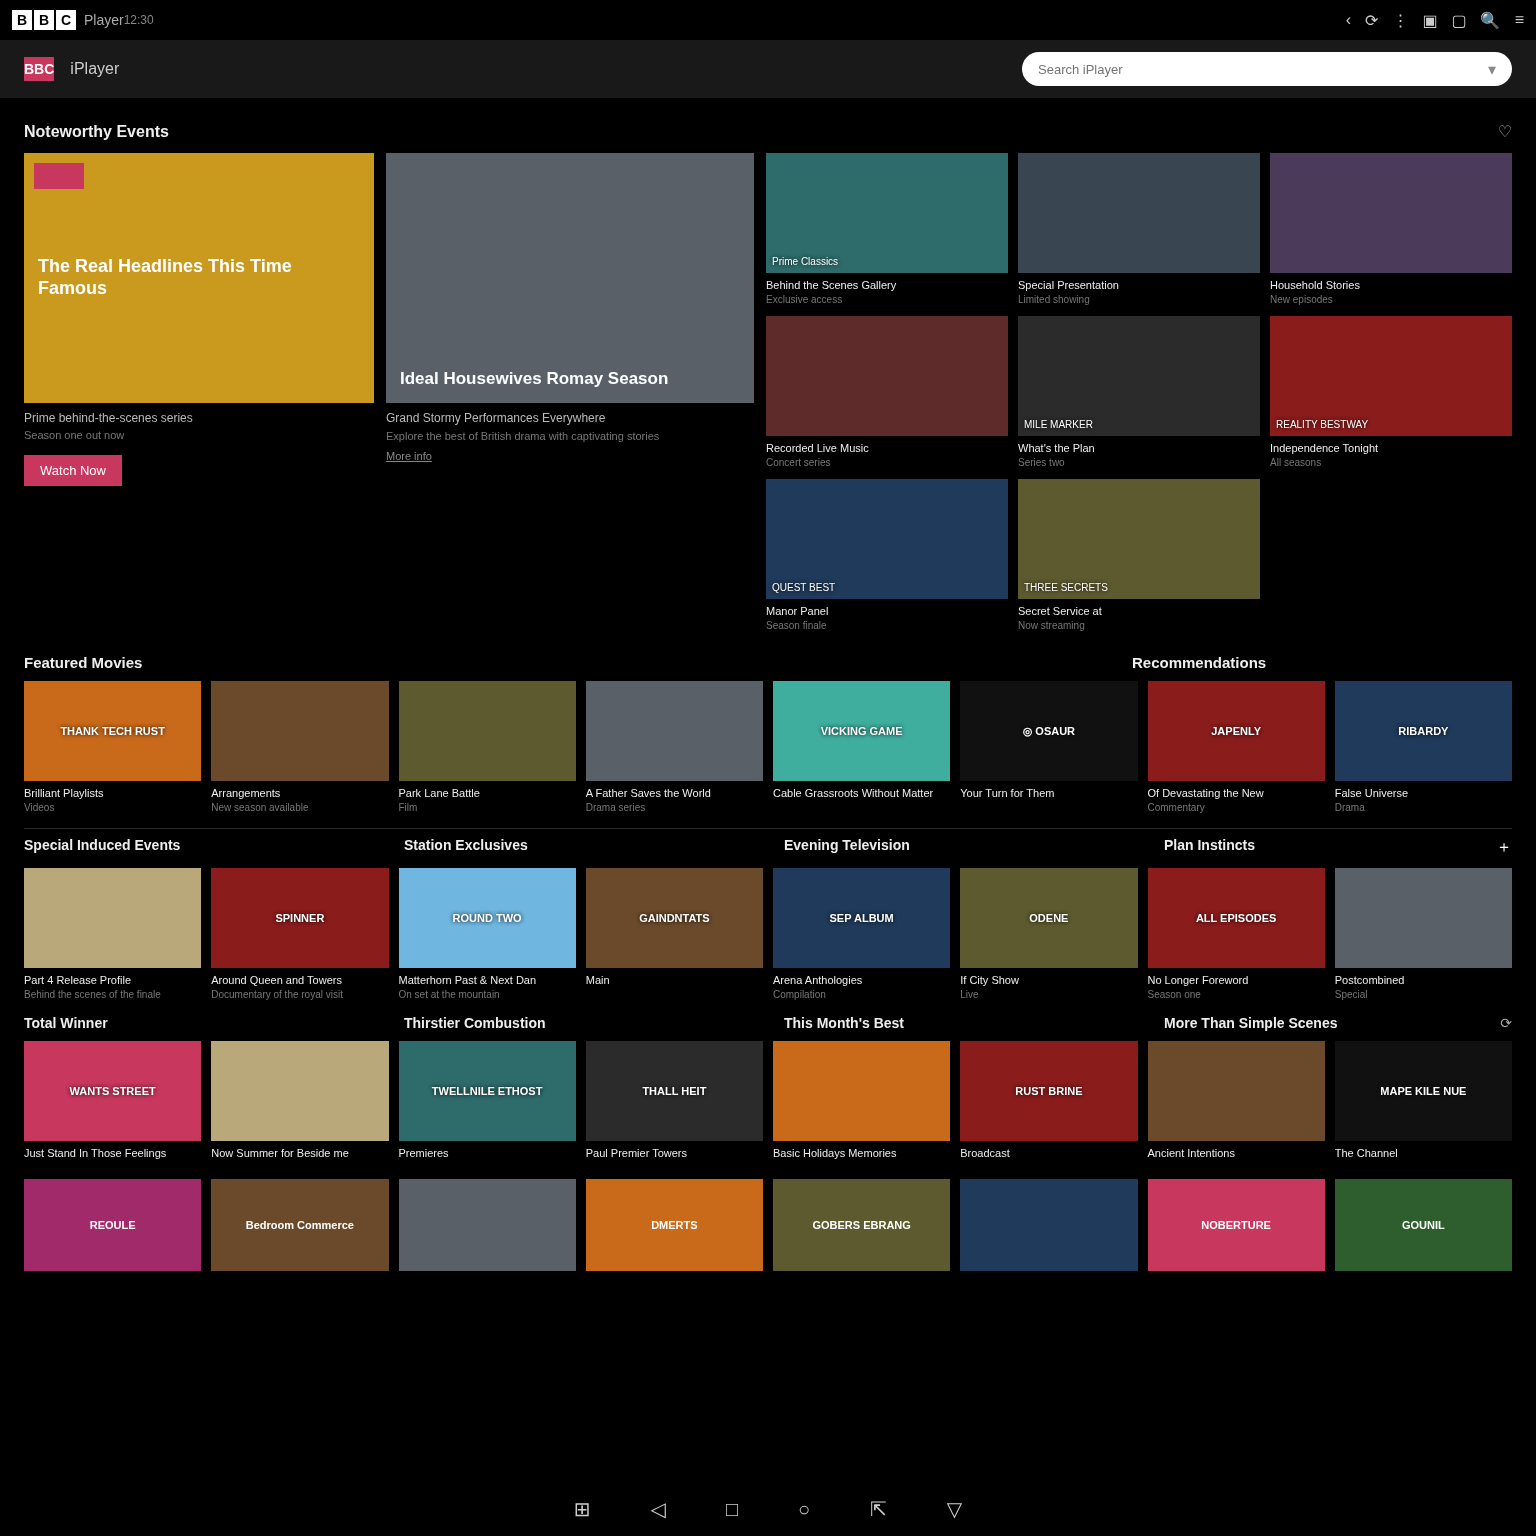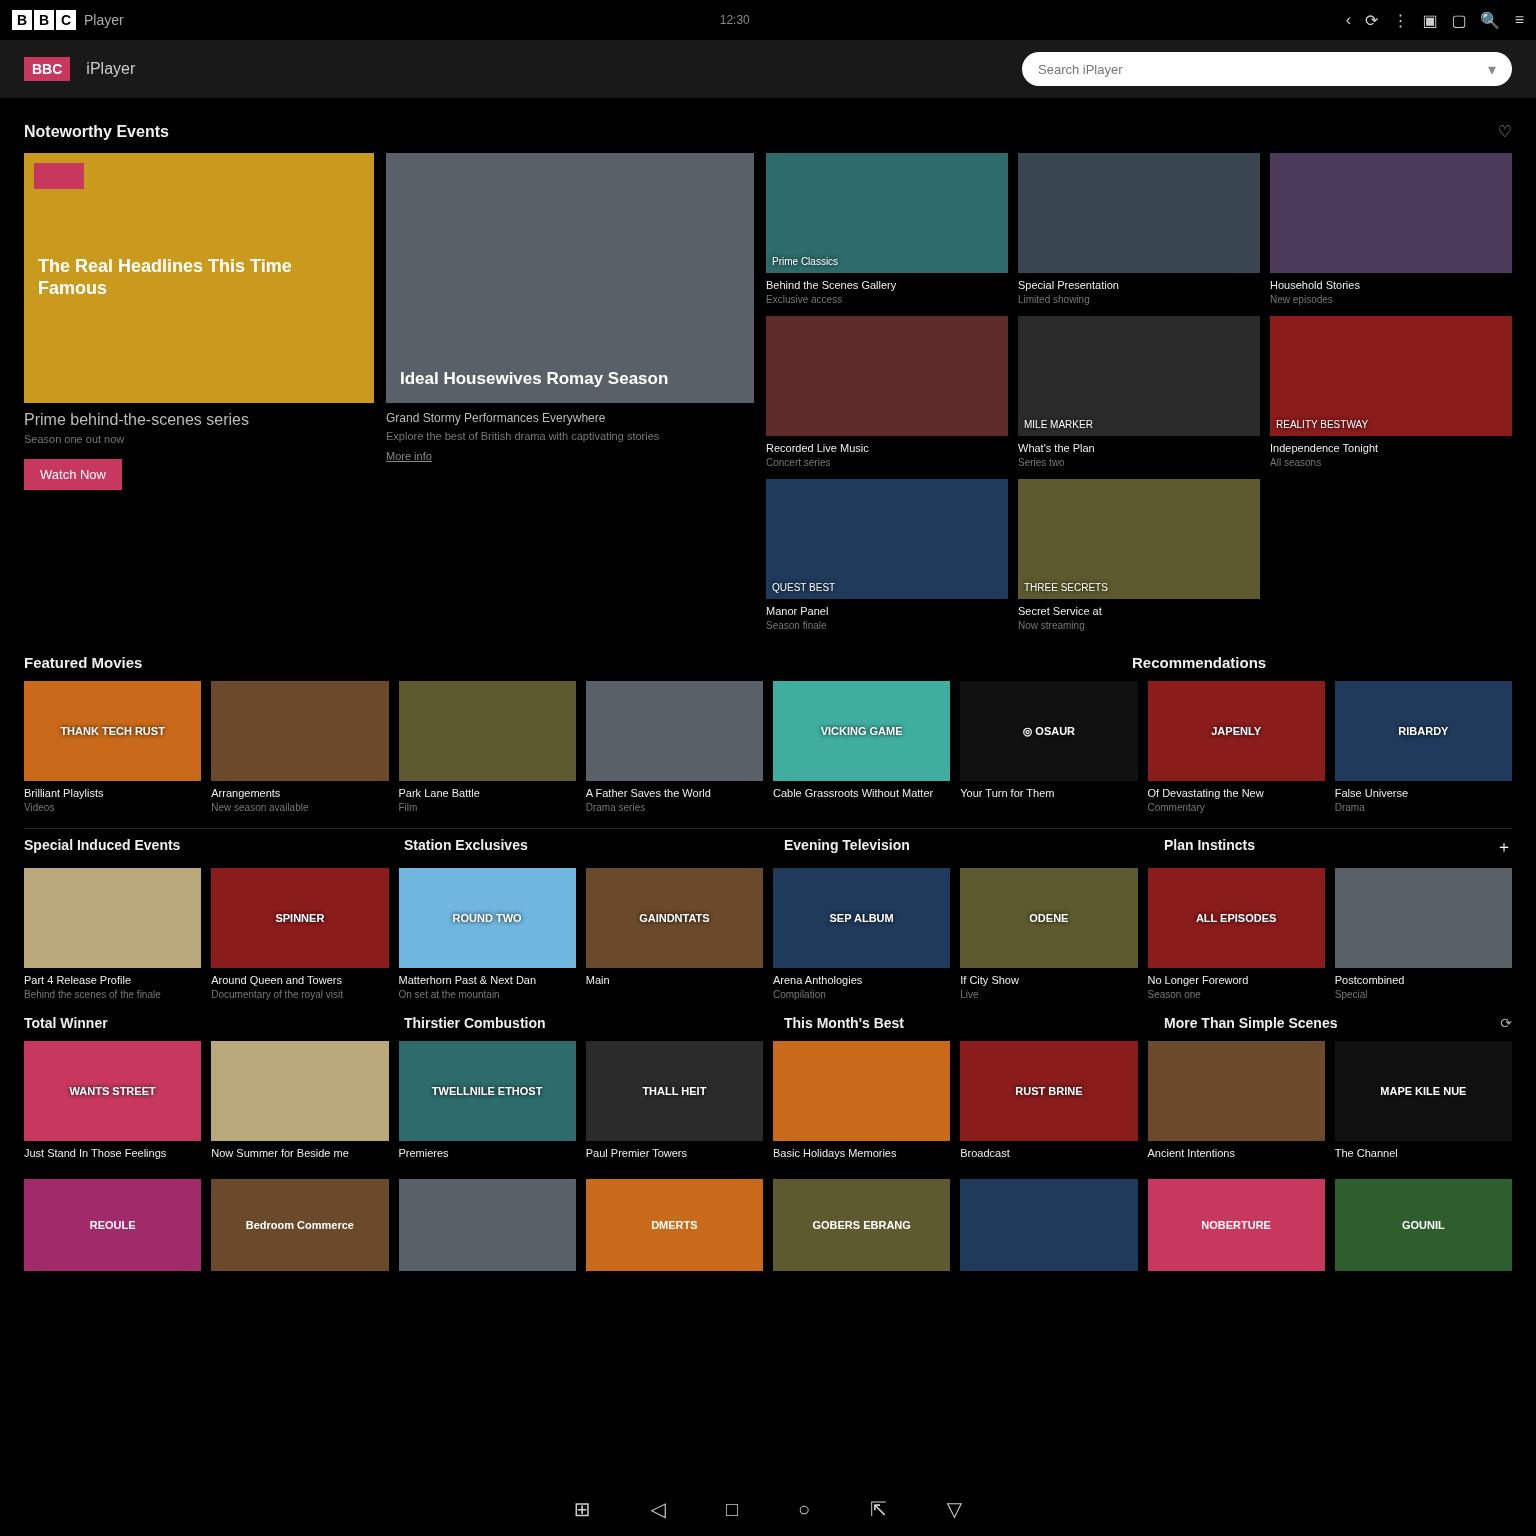--- a/index.html
+++ b/index.html
@@ -1,40 +1,40 @@
 <!DOCTYPE html>
 <html><head>
 <meta charset="utf-8">
 <style>
 * { margin:0; padding:0; box-sizing:border-box; }
 body { font-family:Arial,Helvetica,sans-serif; background:#000; color:#fff; width:1536px; height:1536px; overflow:hidden; }
 .topbar { height:40px; background:#000; display:flex; align-items:center; padding:0 12px; }
 .logo-squares { display:flex; gap:2px; }
 .logo-squares span { width:20px; height:20px; background:#fff; color:#000; font-weight:bold; display:flex; align-items:center; justify-content:center; font-size:14px; }
 .logo-word { color:#aaa; margin-left:8px; font-size:14px; }
-.topbar-center { flex:1; text-align:center; color:#888; font-size:12px; }
+.topbar-center { flex:1; color:#888; font-size:12px; }
 .topbar-icons { display:flex; gap:14px; color:#ccc; }
 .topbar-icons span { cursor:pointer; font-size:16px; }
 .subbar { height:58px; background:#191919; display:flex; align-items:center; padding:0 24px; gap:16px; }
-.channel-badge { background:#c8385e; color:#fff; font-weight:bold; padding:4px 8px; font-size:14px; }
+.channel-badge { background:#c8385e; color:#fff; font-weight:bold; padding:4px 0; font-size:14px; }
 .brand-name { color:#ccc; font-size:16px; }
 .subbar-spacer { flex:1; }
 .search-pill { background:#fff; border-radius:20px; height:34px; width:490px; display:flex; align-items:center; padding:0 16px; }
 .search-pill input { border:none; outline:none; flex:1; font-size:13px; color:#a16207; background:transparent; }
 .search-pill .mic { color:#888; cursor:pointer; }
 .content { padding:16px 24px 0; height:1384px; overflow:hidden; }
 .section-head { display:flex; align-items:center; margin:8px 0 12px; }
 .section-head h2 { font-size:16px; font-weight:600; color:#eee; }
 .section-head .head-icon { margin-left:auto; color:#aaa; cursor:pointer; }
 .hero-row { display:flex; gap:12px; margin-bottom:22px; }
 .hero-big { width:350px; }
 .hero-big .hero-img { height:250px; background:linear-gradient(135deg,#b58c1f,#5a3e10); position:relative; display:flex; align-items:center; padding:14px; }
 .hero-big .hero-img::before { content:""; position:absolute; top:10px; left:10px; width:50px; height:26px; background:#c8385e; }
 .hero-big h3 { font-size:18px; font-weight:600; line-height:1.2; }
-.hero-sub1 { color:#bbb; font-size:16px; margin-top:8px; }
+.hero-sub1 { color:#bbb; font-size:12px; margin-top:8px; }
 .hero-sub2 { color:#777; font-size:11px; margin-top:4px; }
 .hero-cta { background:#c8385e; color:#fff; border:none; padding:8px 16px; margin-top:14px; cursor:pointer; font-size:13px; }
 .hero-mid { width:368px; }
 .hero-mid .hero-img { height:250px; background:linear-gradient(135deg,#4a5260,#2b2f38); display:flex; align-items:flex-end; padding:14px; }
 .hero-mid h3 { font-size:17px; font-weight:600; line-height:1.2; }
 .hero-mid p.sub1 { color:#bbb; font-size:12px; margin-top:8px; }
 .hero-mid p.sub2 { color:#777; font-size:11px; margin-top:4px; line-height:1.4; }
 .hero-mid a.more { color:#888; font-size:11px; text-decoration:underline; display:inline-block; margin-top:6px; }
 .small-grid { display:grid; grid-template-columns:repeat(3,1fr); gap:10px; flex:1; }
 .small-card .thumb { height:120px; background:#333; position:relative; }

